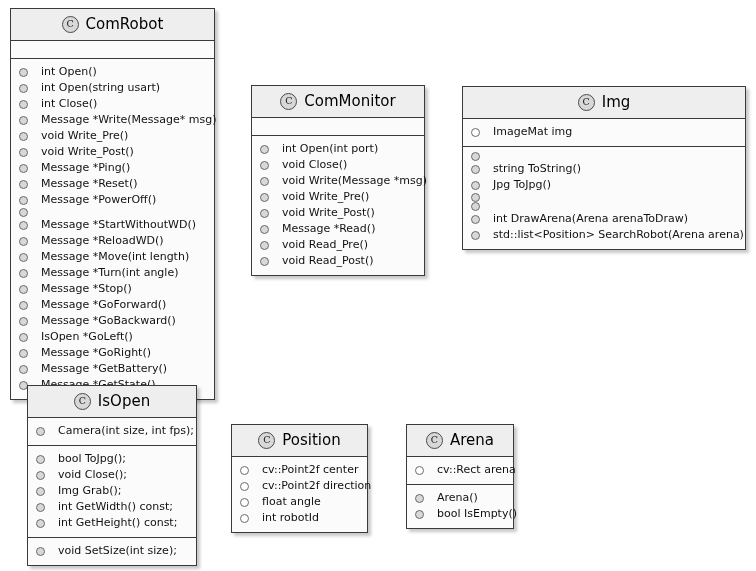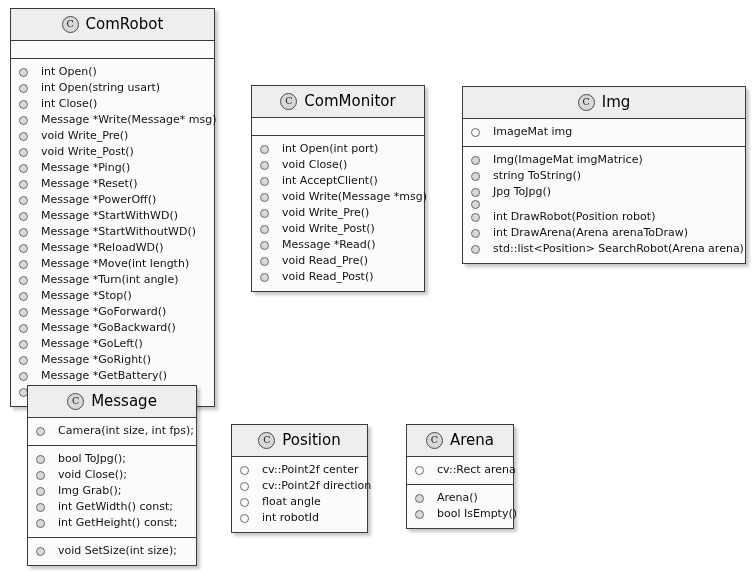--- a/index.html
+++ b/index.html
@@ -131,21 +131,20 @@
         <div class="member">
           <span class="vis pub"></span>
           <span>Message *Reset()</span>
         </div>
         <div class="member">
           <span class="vis pub"></span>
           <span>Message *PowerOff()</span>
         </div>
         <div class="member">
           <span class="vis pub"></span>
-          <span>Message *StartWithWD()</span>
         </div>
         <div class="member">
           <span class="vis pub"></span>
           <span>Message *StartWithoutWD()</span>
         </div>
         <div class="member">
           <span class="vis pub"></span>
           <span>Message *ReloadWD()</span>
         </div>
         <div class="member">
@@ -163,21 +162,21 @@
         <div class="member">
           <span class="vis pub"></span>
           <span>Message *GoForward()</span>
         </div>
         <div class="member">
           <span class="vis pub"></span>
           <span>Message *GoBackward()</span>
         </div>
         <div class="member">
           <span class="vis pub"></span>
-          <span>Message *GoLeft()</span>
+          <span>IsOpen *GoLeft()</span>
         </div>
         <div class="member">
           <span class="vis pub"></span>
           <span>Message *GoRight()</span>
         </div>
         <div class="member">
           <span class="vis pub"></span>
           <span>Message *GetBattery()</span>
         </div>
         <div class="member">
@@ -198,24 +197,20 @@
         <div class="member">
           <span class="vis pub"></span>
           <span>int Open(int port)</span>
         </div>
         <div class="member">
           <span class="vis pub"></span>
           <span>void Close()</span>
         </div>
         <div class="member">
           <span class="vis pub"></span>
-          <span>int AcceptClient()</span>
-        </div>
-        <div class="member">
-          <span class="vis pub"></span>
           <span>void Write(Message *msg)</span>
         </div>
         <div class="member">
           <span class="vis pub"></span>
           <span>void Write_Pre()</span>
         </div>
         <div class="member">
           <span class="vis pub"></span>
           <span>void Write_Post()</span>
         </div>
@@ -242,51 +237,49 @@
       <div class="compartment">
         <div class="member">
           <span class="vis priv"></span>
           <span>ImageMat img</span>
         </div>
       </div>
       <div class="divider"></div>
       <div class="compartment">
         <div class="member">
           <span class="vis pub"></span>
-          <span>Img(ImageMat imgMatrice)</span>
         </div>
         <div class="member">
           <span class="vis pub"></span>
           <span>string ToString()</span>
         </div>
         <div class="member">
           <span class="vis pub"></span>
           <span>Jpg ToJpg()</span>
         </div>
         <div class="member">
           <span class="vis pub"></span>
         </div>
         <div class="member">
           <span class="vis pub"></span>
-          <span>int DrawRobot(Position robot)</span>
         </div>
         <div class="member">
           <span class="vis pub"></span>
           <span>int DrawArena(Arena arenaToDraw)</span>
         </div>
         <div class="member">
           <span class="vis pub"></span>
           <span>std::list&lt;Position&gt; SearchRobot(Arena arena)</span>
         </div>
       </div>
     </div>
     <div class="uml-class" style="left: 27px; top: 385px; width: 170px;">
       <div class="class-header">
         <span class="stereo-circle">C</span>
-        <span class="class-name">Message</span>
+        <span class="class-name">IsOpen</span>
       </div>
       <div class="divider"></div>
       <div class="compartment">
         <div class="member">
           <span class="vis pub"></span>
           <span>Camera(int size, int fps);</span>
         </div>
       </div>
       <div class="divider"></div>
       <div class="compartment">

